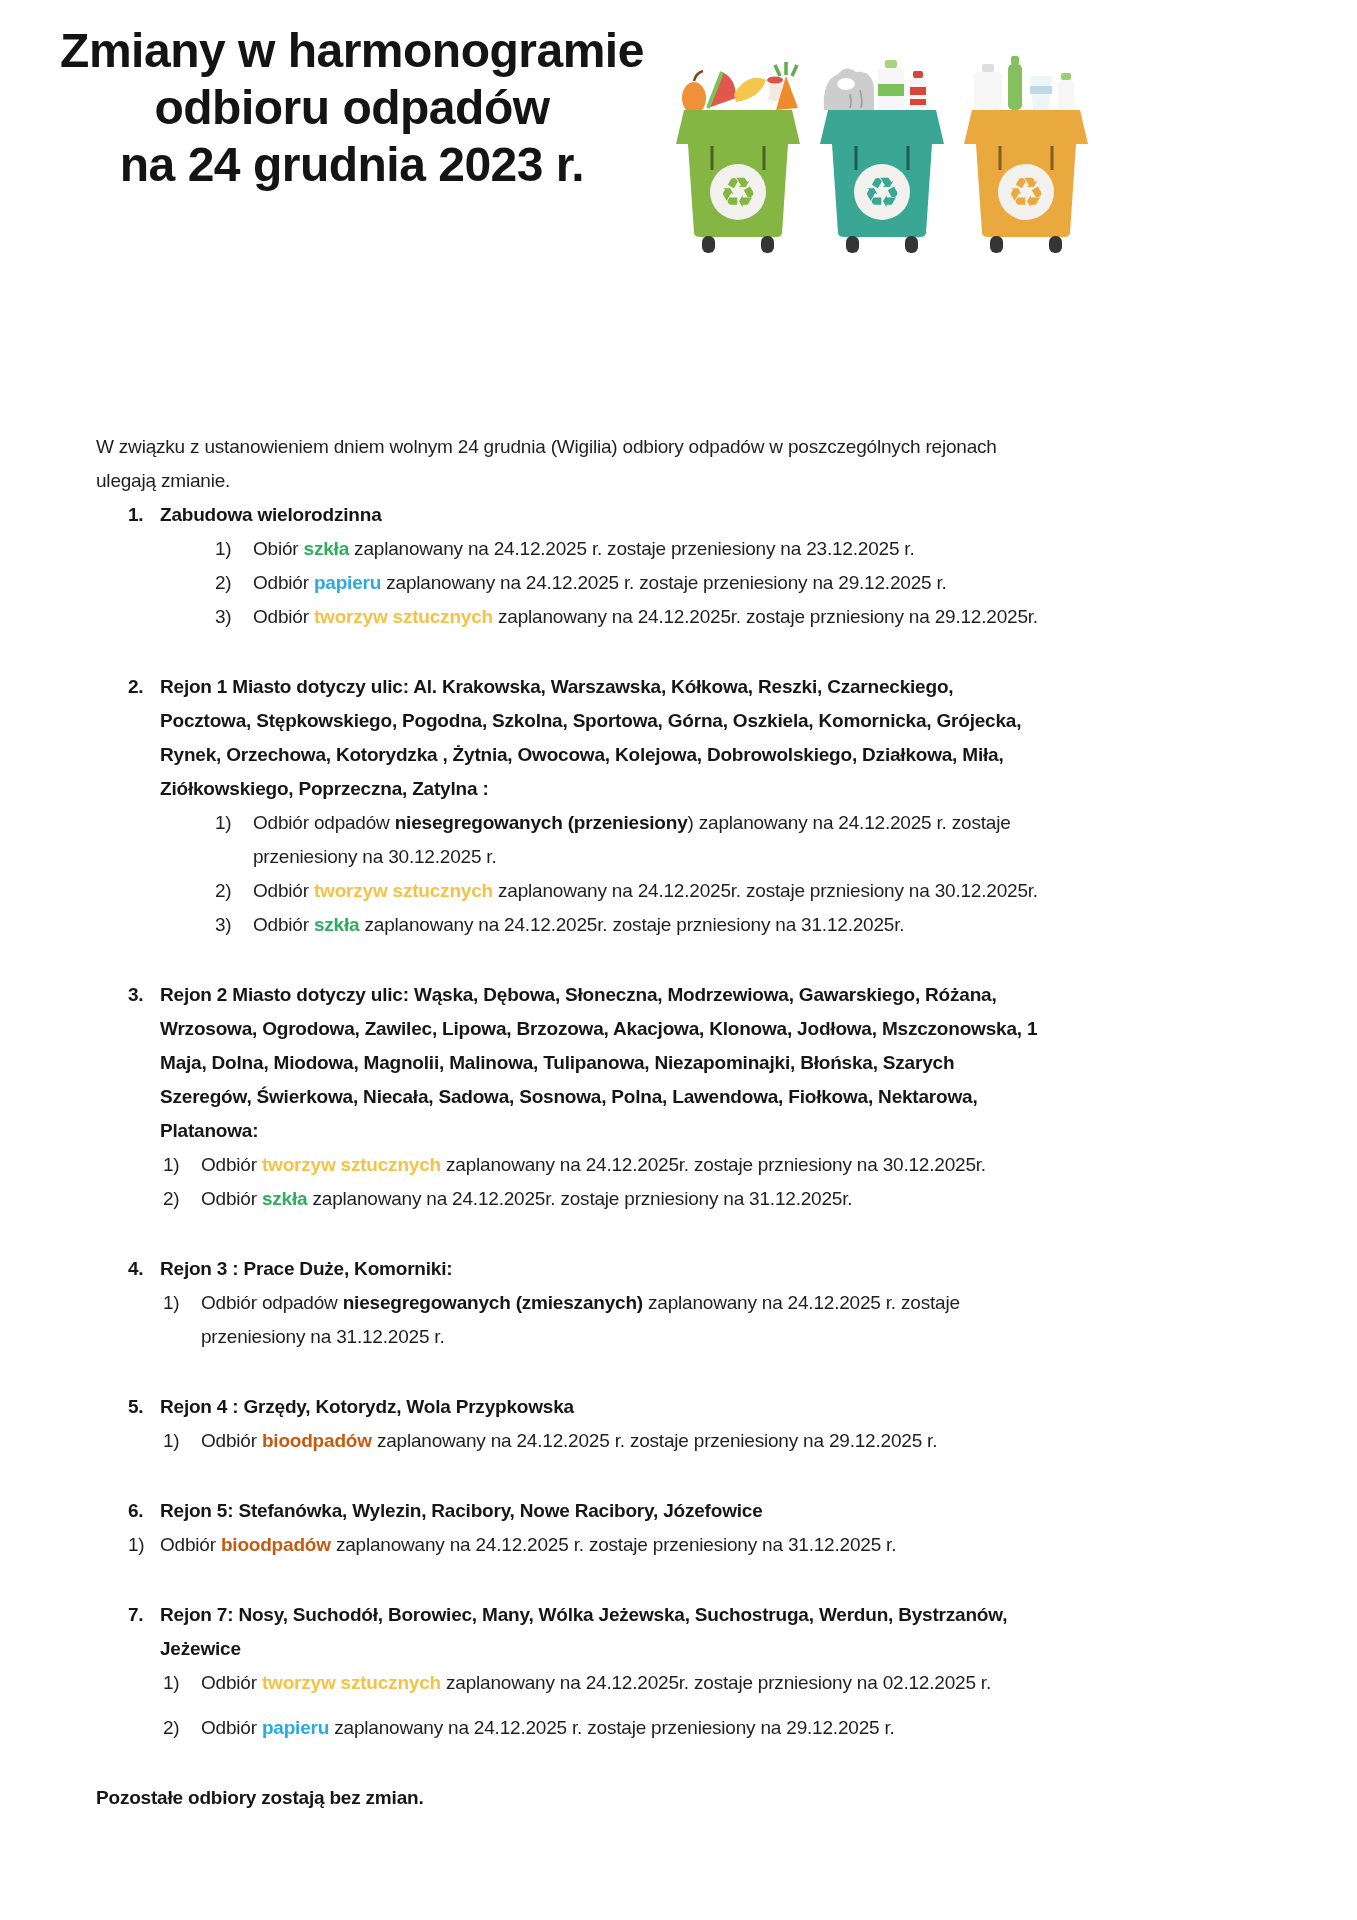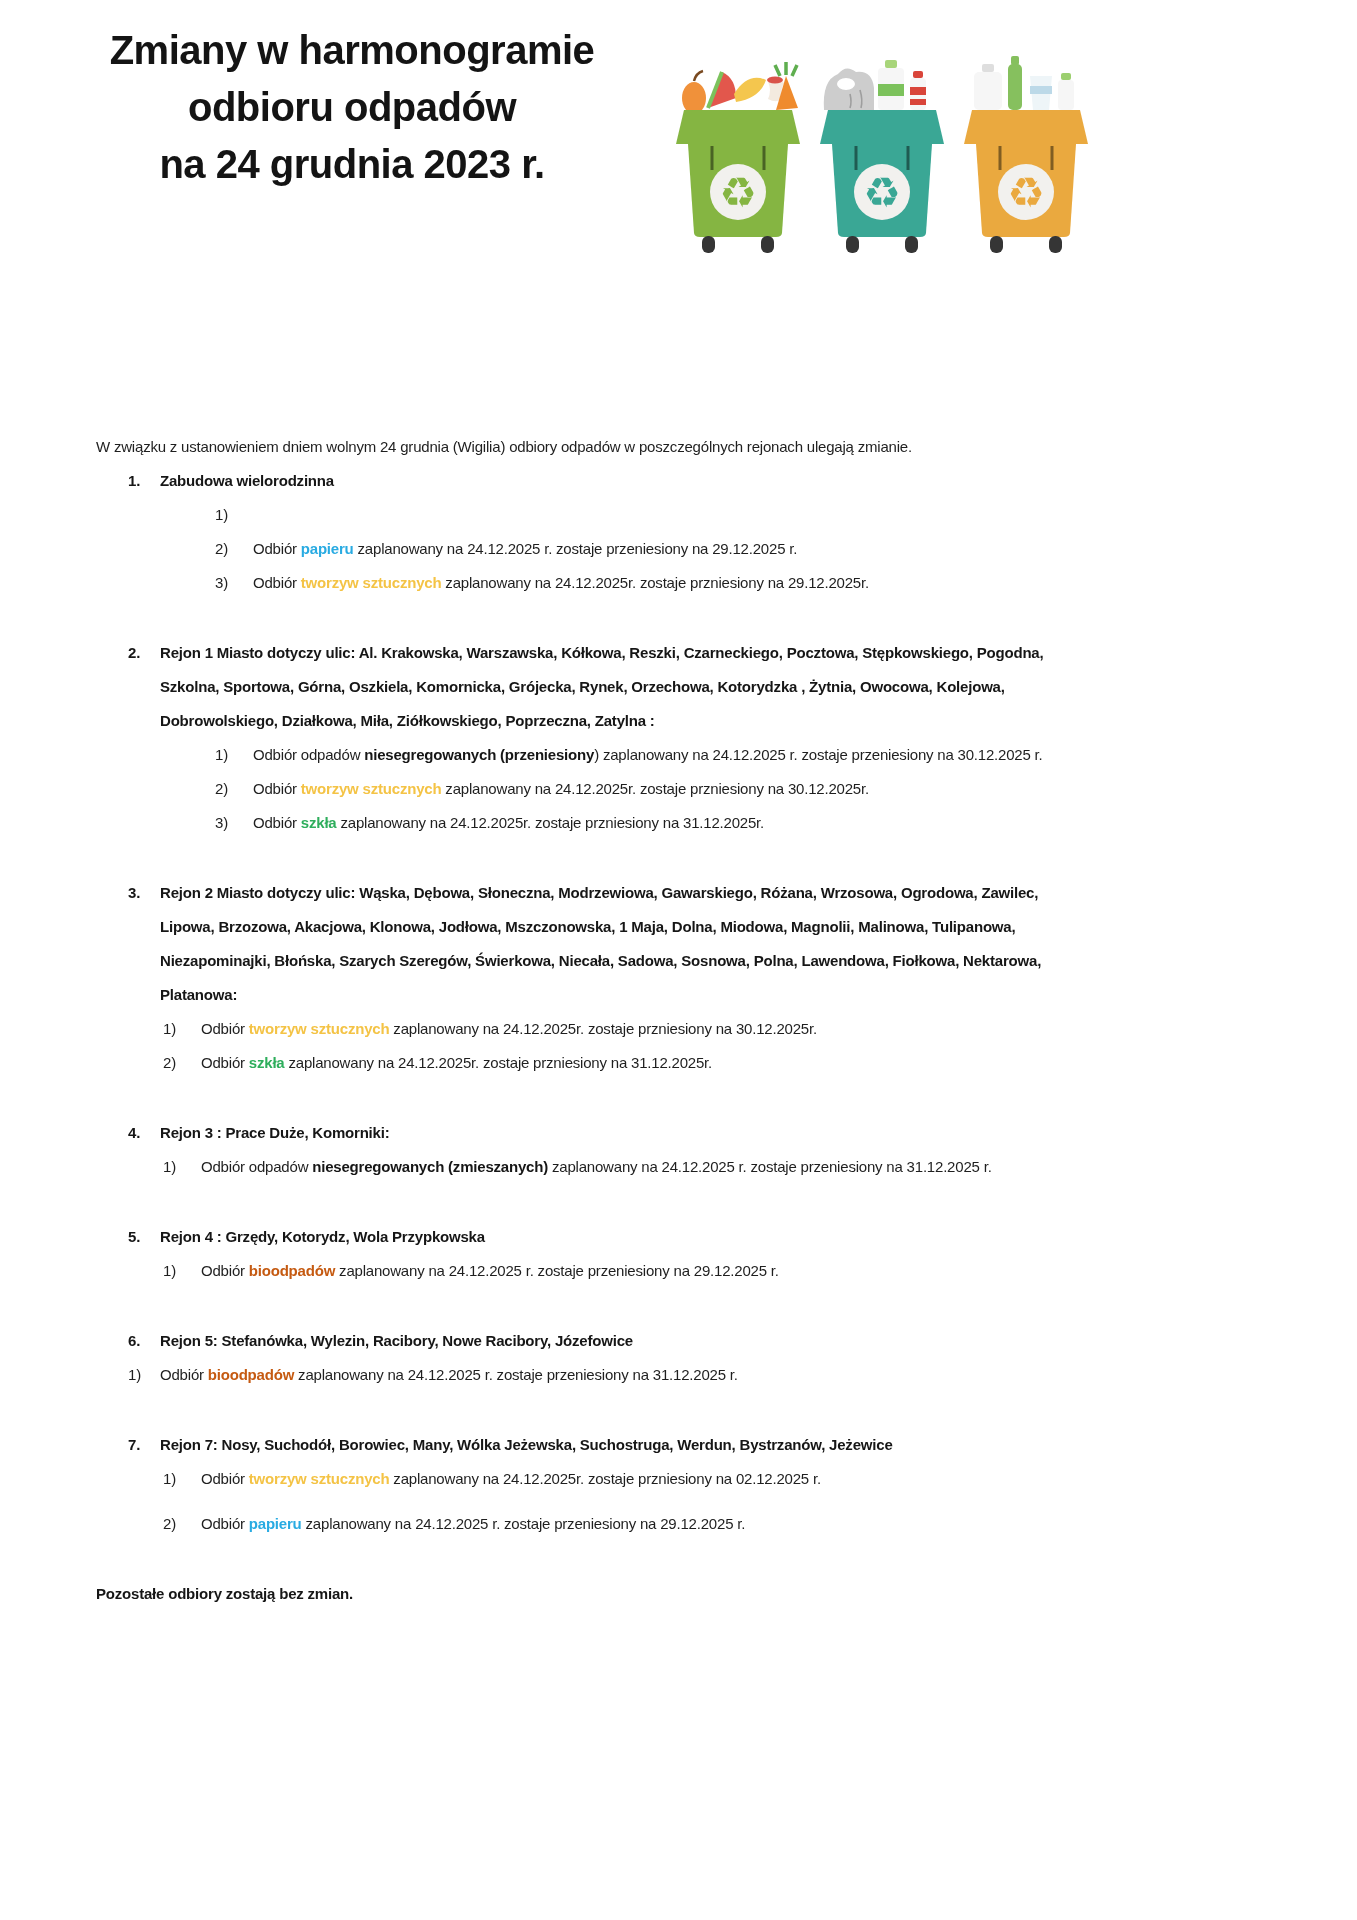--- a/index.html
+++ b/index.html
@@ -3,34 +3,34 @@
 <meta charset="utf-8">
 <style>
   html,body { margin:0; padding:0; background:#ffffff; }
   .page {
     position:relative; width:1357px; height:1920px; background:#ffffff;
     font-family:"Liberation Sans", sans-serif; color:#1f1f1f; overflow:hidden;
   }
   
   .title {
     position:absolute; left:28px; top:22px; width:648px; margin:0;
-    text-align:center; font-size:40px; line-height:57px; font-weight:700;
+    text-align:center; font-size:48px; line-height:57px; font-weight:700;
     color:#141414; letter-spacing:-0.5px;
   }
   .title-line { display:block; }
   
   .bins { position:absolute; left:672px; top:50px; width:420px; height:208px; }
   .fill-green  { fill:var(--bin-green); }
   .fill-teal   { fill:var(--bin-teal); }
   .fill-orange { fill:var(--bin-orange); }
   .sym { font-family:"DejaVu Sans", sans-serif; font-weight:700; }
   
   .content {
     position:absolute; left:96px; top:430px; width:950px;
-    font-size:15px; line-height:34px; letter-spacing:-0.2px;
+    font-size:19px; line-height:34px; letter-spacing:-0.2px;
   }
   .intro { margin:0; }
   .section { margin:0 0 36px 0; }
   .sec-head { display:flex; font-weight:700; color:#161616; }
   .sec-num  { flex:0 0 32px; margin-left:32px; }
   .sec-title{ flex:1; }
   .item { display:flex; }
   .item-num { flex:0 0 38px; }
   .item.wide   .item-num { margin-left:119px; }
   .item.narrow .item-num { margin-left:67px; }
@@ -119,20 +119,21 @@
   <main class="content">
     <p class="intro">W związku z ustanowieniem dniem wolnym 24 grudnia (Wigilia) odbiory odpadów w poszczególnych rejonach ulegają zmianie.</p>
     <div id="sections">
         <div class="section">
           <div class="sec-head">
             <span class="sec-num">1.</span>
             <span class="sec-title">Zabudowa wielorodzinna</span>
           </div>
           <div class="item wide">
             <span class="item-num">1)</span>
+            <span class="item-text"><span>Obiór </span><span class="seg-glass">szkła</span><span> zaplanowany na 24.12.2025 r.  zostaje przeniesiony na 23.12.2025 r.</span></span>
           </div>
           <div class="item wide">
             <span class="item-num">2)</span>
             <span class="item-text"><span>Odbiór </span><span class="seg-paper">papieru</span><span> zaplanowany na 24.12.2025 r. zostaje przeniesiony na 29.12.2025 r.</span></span>
           </div>
           <div class="item wide">
             <span class="item-num">3)</span>
             <span class="item-text"><span>Odbiór </span><span class="seg-plastic">tworzyw sztucznych</span><span> zaplanowany na 24.12.2025r. zostaje przniesiony na 29.12.2025r.</span></span>
           </div>
         </div>

